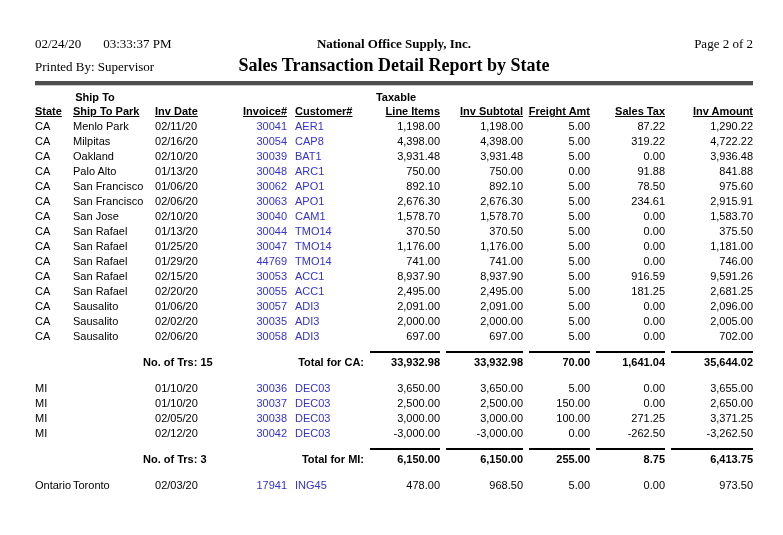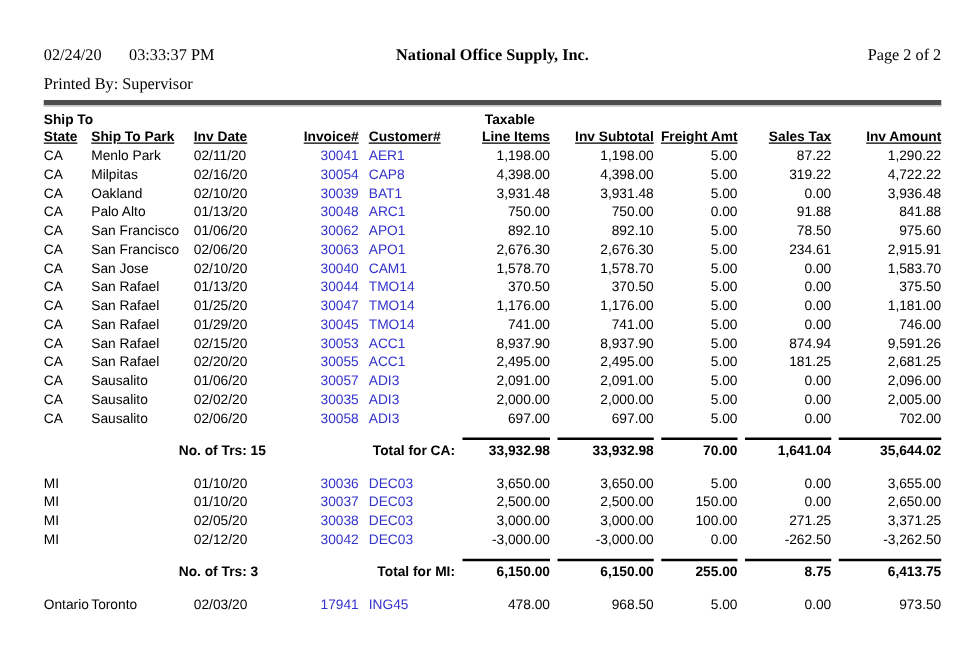--- a/index.html
+++ b/index.html
@@ -15,21 +15,21 @@
   .company{font-weight:bold;white-space:nowrap;}
   .report-title{font-weight:bold;font-size:18px;margin-top:3px;white-space:nowrap;}
   .hdr-right{text-align:right;}
   .rule{height:4px;background:#4d4d4d;border-bottom:1px solid #c9c9c9;margin-top:5px;width:718px;}
 
   
   table{border-collapse:collapse;table-layout:fixed;width:718px;margin-top:5px;font-size:11px;}
   td{padding:0;height:15px;white-space:nowrap;overflow:visible;vertical-align:bottom;line-height:13px;}
   .num{text-align:right;}
   .custcol{padding-left:8px;}
-  .hdr-top td{height:12px;font-weight:bold;}
+  .hdr-top td{height:12px;font-weight:bold;text-align:center;}
   .hdr-row td{height:14px;font-weight:bold;}
   .u{text-decoration:underline;}
   .taxable-cell{text-align:right;padding-right:12px;}
   tr.gap4 td{height:6px;}
   tr.gap10 td{height:11px;}
   .total-row td{height:20px;font-weight:bold;}
   .trs-cell{padding-left:108px;}
   .total-label{text-align:right;}
   .tot{padding-left:6px;}
   .ovl{border-top:2px solid #000;padding-top:3px;text-align:right;}
@@ -44,20 +44,21 @@
       <div class="hdr-datetime">
         <span>02/24/20</span><span class="time">03:33:37 PM</span>
       </div>
       <div class="printed-by">
         <span>Printed By:</span>
         <span>Supervisor</span>
       </div>
     </div>
     <div class="hdr-center">
       <div class="company">National Office Supply, Inc.</div>
+      <div class="report-title">Sales Transaction Detail Report by State</div>
     </div>
     <div class="hdr-right">Page 2 of 2</div>
   </div>
 
   <div class="rule"></div>
 
   <table>
     <colgroup>
       <col style="width:38px">
         <col style="width:82px">
@@ -194,38 +195,38 @@
           <td class="num">1,176.00</td>
           <td class="num">1,176.00</td>
           <td class="num">5.00</td>
           <td class="num">0.00</td>
           <td class="num">1,181.00</td>
         </tr>
         <tr>
           <td>CA</td>
           <td>San Rafael</td>
           <td>01/29/20</td>
-          <td class="num" style="color: rgb(51, 51, 204);">30045</td>
+          <td class="num" style="color: rgb(51, 51, 204);">44769</td>
           <td class="custcol" style="color: rgb(51, 51, 204);">TMO14</td>
           <td class="num">741.00</td>
           <td class="num">741.00</td>
           <td class="num">5.00</td>
           <td class="num">0.00</td>
           <td class="num">746.00</td>
         </tr>
         <tr>
           <td>CA</td>
           <td>San Rafael</td>
           <td>02/15/20</td>
           <td class="num" style="color: rgb(51, 51, 204);">30053</td>
           <td class="custcol" style="color: rgb(51, 51, 204);">ACC1</td>
           <td class="num">8,937.90</td>
           <td class="num">8,937.90</td>
           <td class="num">5.00</td>
-          <td class="num">874.94</td>
+          <td class="num">916.59</td>
           <td class="num">9,591.26</td>
         </tr>
         <tr>
           <td>CA</td>
           <td>San Rafael</td>
           <td>02/20/20</td>
           <td class="num" style="color: rgb(51, 51, 204);">30055</td>
           <td class="custcol" style="color: rgb(51, 51, 204);">ACC1</td>
           <td class="num">2,495.00</td>
           <td class="num">2,495.00</td>

